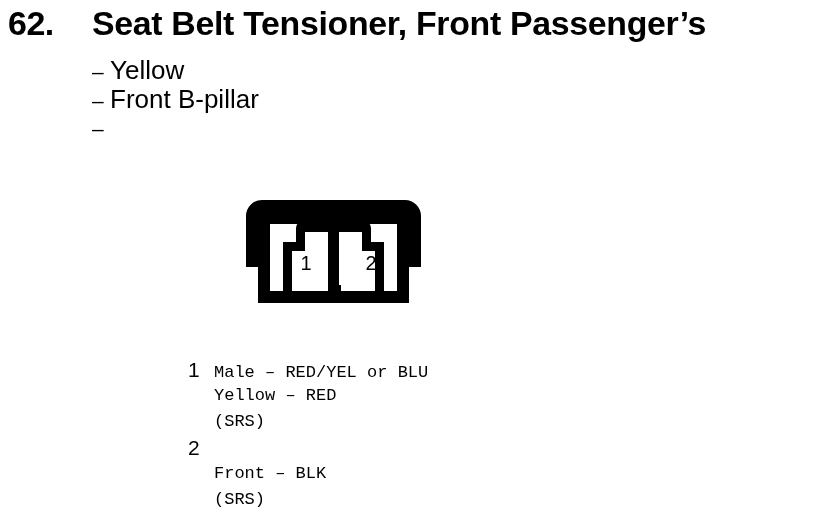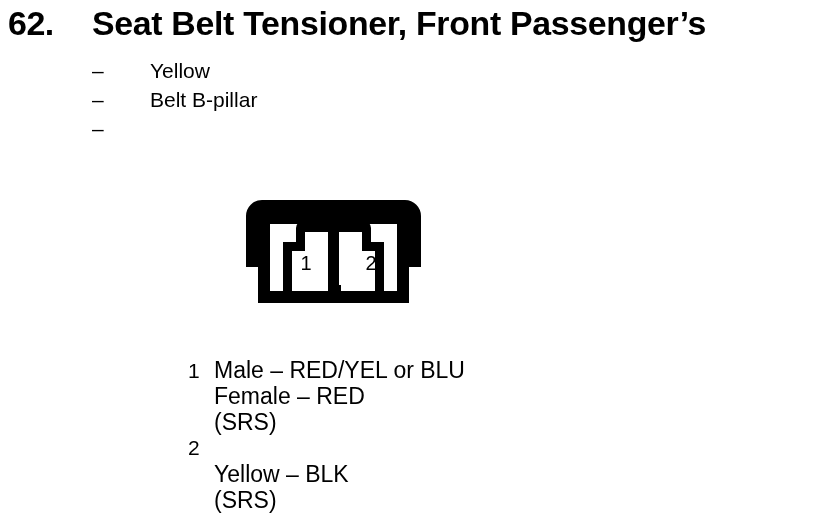--- a/index.html
+++ b/index.html
@@ -64,22 +64,21 @@
     font-size: 21px;
     line-height: 29px;
     white-space: nowrap;
   }
   .attr-dash {
     width: 18px;
     flex: 0 0 18px;
     font-size: 21px;
   }
   .attr-text {
-    font-size: 21px;
-    margin-left: 40px;
+    font-size: 26px;
   }
 
   
   .connector-figure {
     position: absolute;
     left: 230px;
     top: 190px;
     width: 220px;
     height: 125px;
   }
@@ -114,41 +113,42 @@
   .terminal-pin {
     flex: 0 0 26px;
     width: 26px;
     font-size: 21px;
     text-align: left;
   }
   .terminal-pin.blank {
     color: transparent;
   }
   .terminal-desc {
-    font-size: 23px;
+    font-size: 17px;
+    font-family: Liberation Mono, monospace;
   }
 </style>
 </head>
 <body>
 
 <div class="heading">
   <div class="heading-number">62.</div>
   <div class="heading-title">Seat Belt Tensioner, Front Passenger’s</div>
 </div>
 
 <div class="attr-list">
 
   <div class="attr-row">
     <span class="attr-dash">–</span>
     <span class="attr-text">Yellow</span>
   </div>
 
   <div class="attr-row">
     <span class="attr-dash">–</span>
-    <span class="attr-text">Belt B-pillar</span>
+    <span class="attr-text">Front B-pillar</span>
   </div>
 
   <div class="attr-row">
     <span class="attr-dash">–</span>
   </div>
 
 </div>
 
 <div class="connector-figure">
   <svg width="220" height="125" viewBox="0 0 220 125" xmlns="http://www.w3.org/2000/svg">
@@ -228,35 +228,35 @@
 
 <div class="terminal-list">
 
   <div class="terminal-group">
     <div class="terminal-line">
       <span class="terminal-pin">1</span>
       <span class="terminal-desc">Male – RED/YEL or BLU</span>
     </div>
     <div class="terminal-line">
       <span class="terminal-pin blank"></span>
-      <span class="terminal-desc">Female – RED</span>
+      <span class="terminal-desc">Yellow – RED</span>
     </div>
     <div class="terminal-line">
       <span class="terminal-pin blank"></span>
       <span class="terminal-desc">(SRS)</span>
     </div>
   </div>
 
   <div class="terminal-group">
     <div class="terminal-line">
       <span class="terminal-pin">2</span>
     </div>
     <div class="terminal-line">
       <span class="terminal-pin blank"></span>
-      <span class="terminal-desc">Yellow – BLK</span>
+      <span class="terminal-desc">Front – BLK</span>
     </div>
     <div class="terminal-line">
       <span class="terminal-pin blank"></span>
       <span class="terminal-desc">(SRS)</span>
     </div>
   </div>
 
 </div>
 
 </body></html>

